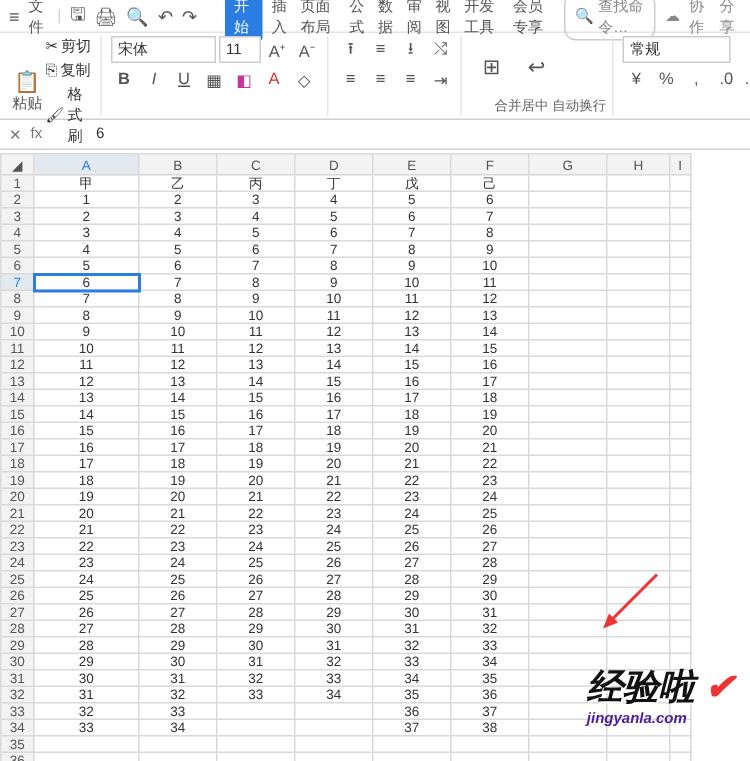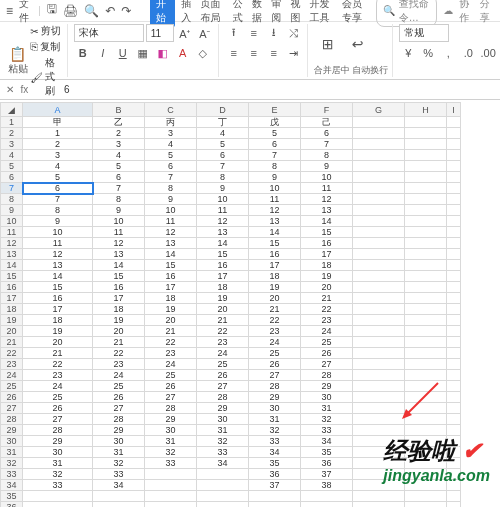--- a/index.html
+++ b/index.html
@@ -7,21 +7,21 @@
   .menubar { height:22px; display:flex; align-items:center; padding:0 6px; border-bottom:1px solid #e3e3e3; gap:8px; }
   .menubar .left { display:flex; align-items:center; gap:6px; }
   .menubar .left span.icon { font-size:12px; color:#555; }
   .menubar .tab { font-size:10px; color:#555; }
   .menubar .tab.active { background:#2a7de1; color:#fff; padding:2px 6px; border-radius:2px; }
   .menubar .right { margin-left:auto; display:flex; gap:6px; align-items:center; color:#888; }
   .pill { border:1px solid #ccc; border-radius:8px; padding:1px 6px; display:flex; align-items:center; gap:3px;}
   .ribbon { height:58px; border-bottom:1px solid #d0d0d0; display:flex; align-items:stretch; padding:2px 4px; gap:2px; }
   .group { border-right:1px solid #e6e6e6; padding:0 4px 2px 4px; display:flex; flex-direction:column; justify-content:space-between; }
   .group .top { display:flex; gap:2px; align-items:center; }
-  .group .bot { font-size:9px; color:#666; text-align:right; white-space:nowrap;}
+  .group .bot { font-size:9px; color:#666; text-align:right; white-space:nowrap;margin-left:16px;}
   .bigbtn { display:flex; flex-direction:column; align-items:center; justify-content:center; width:28px; height:40px; font-size:14px; color:#555;}
   .smallbtn { width:18px; height:18px; display:flex; align-items:center; justify-content:center; font-size:11px; color:#555;}
   .combo { border:1px solid #ccc; height:18px; display:flex; align-items:center; padding:0 4px; font-size:10px; background:#fff;}
   .stack { display:flex; flex-direction:column; gap:2px;}
   .hrow { display:flex; gap:2px; align-items:center;}
   .formulabar { height:20px; border-bottom:1px solid #d0d0d0; display:flex; align-items:center; }
   .namebox { width:70px; border-right:1px solid #d0d0d0; height:100%; display:flex; align-items:center; padding:0 6px; }
   .fx { width:60px; display:flex; align-items:center; gap:6px; padding:0 6px; color:#777;}
   .fval { flex:1; padding:0 4px;}
   .grid-wrap { position:absolute; top:102px; left:0; right:0; bottom:0; overflow:auto; }
@@ -30,21 +30,21 @@
   table.grid th { background:#f3f3f3; color:#555;}
   table.grid .rowh { width:22px; background:#f3f3f3; color:#555;}
   table.grid .colh { height:14px;}
   .col-A { width:70px; } .col-B { width:52px; } .col-C { width:52px; } .col-D { width:52px; }
   .col-E { width:52px; } .col-F { width:52px; } .col-G { width:52px; } .col-H { width:42px; } .col-I { width:14px;}
   .sel { outline:2px solid #2a7de1; outline-offset:-1px; }
   .sel-row, .sel-col { background:#e2e9ef !important; color:#2a7de1 !important; }
   .watermark { position:absolute; right:10px; bottom:22px; pointer-events:none; text-align:left;}
   .watermark .t1 { font-size:24px; font-weight:900; color:#111; font-style:italic; text-shadow:1px 1px 0 #fff;}
   .watermark .t1 .chk { color:#e33;}
-  .watermark .t2 { font-size:16px; font-weight:700; color:#15803d; font-style:italic;}
+  .watermark .t2 { font-size:10px; font-weight:700; color:#4c1d95; font-style:italic;}
   .arrow { position:absolute; right:60px; bottom:86px; width:40px; height:40px; pointer-events:none;}
 </style>
 </head>
 <body>
 
 <div class="menubar">
   <div class="left">
     <span class="icon">≡</span>
     <span class="tab">文件</span>
     <span style="color:#ccc">|</span>
@@ -126,21 +126,21 @@
   </div>
   <div class="group">
     <div class="top">
       <div class="bigbtn">⊞</div>
       <div class="bigbtn">↩</div>
     </div>
     <div class="bot"><span>合并居中</span> <span>自动换行</span></div>
   </div>
   <div class="group">
     <div class="stack">
-      <div class="combo" style="width:50px">常规</div>
+      <div class="combo" style="width:72px">常规</div>
       <div class="hrow">
         <div class="smallbtn">¥</div>
         <div class="smallbtn">%</div>
         <div class="smallbtn">,</div>
         <div class="smallbtn">.0</div>
         <div class="smallbtn">.00</div>
       </div>
     </div>
   </div>
 

